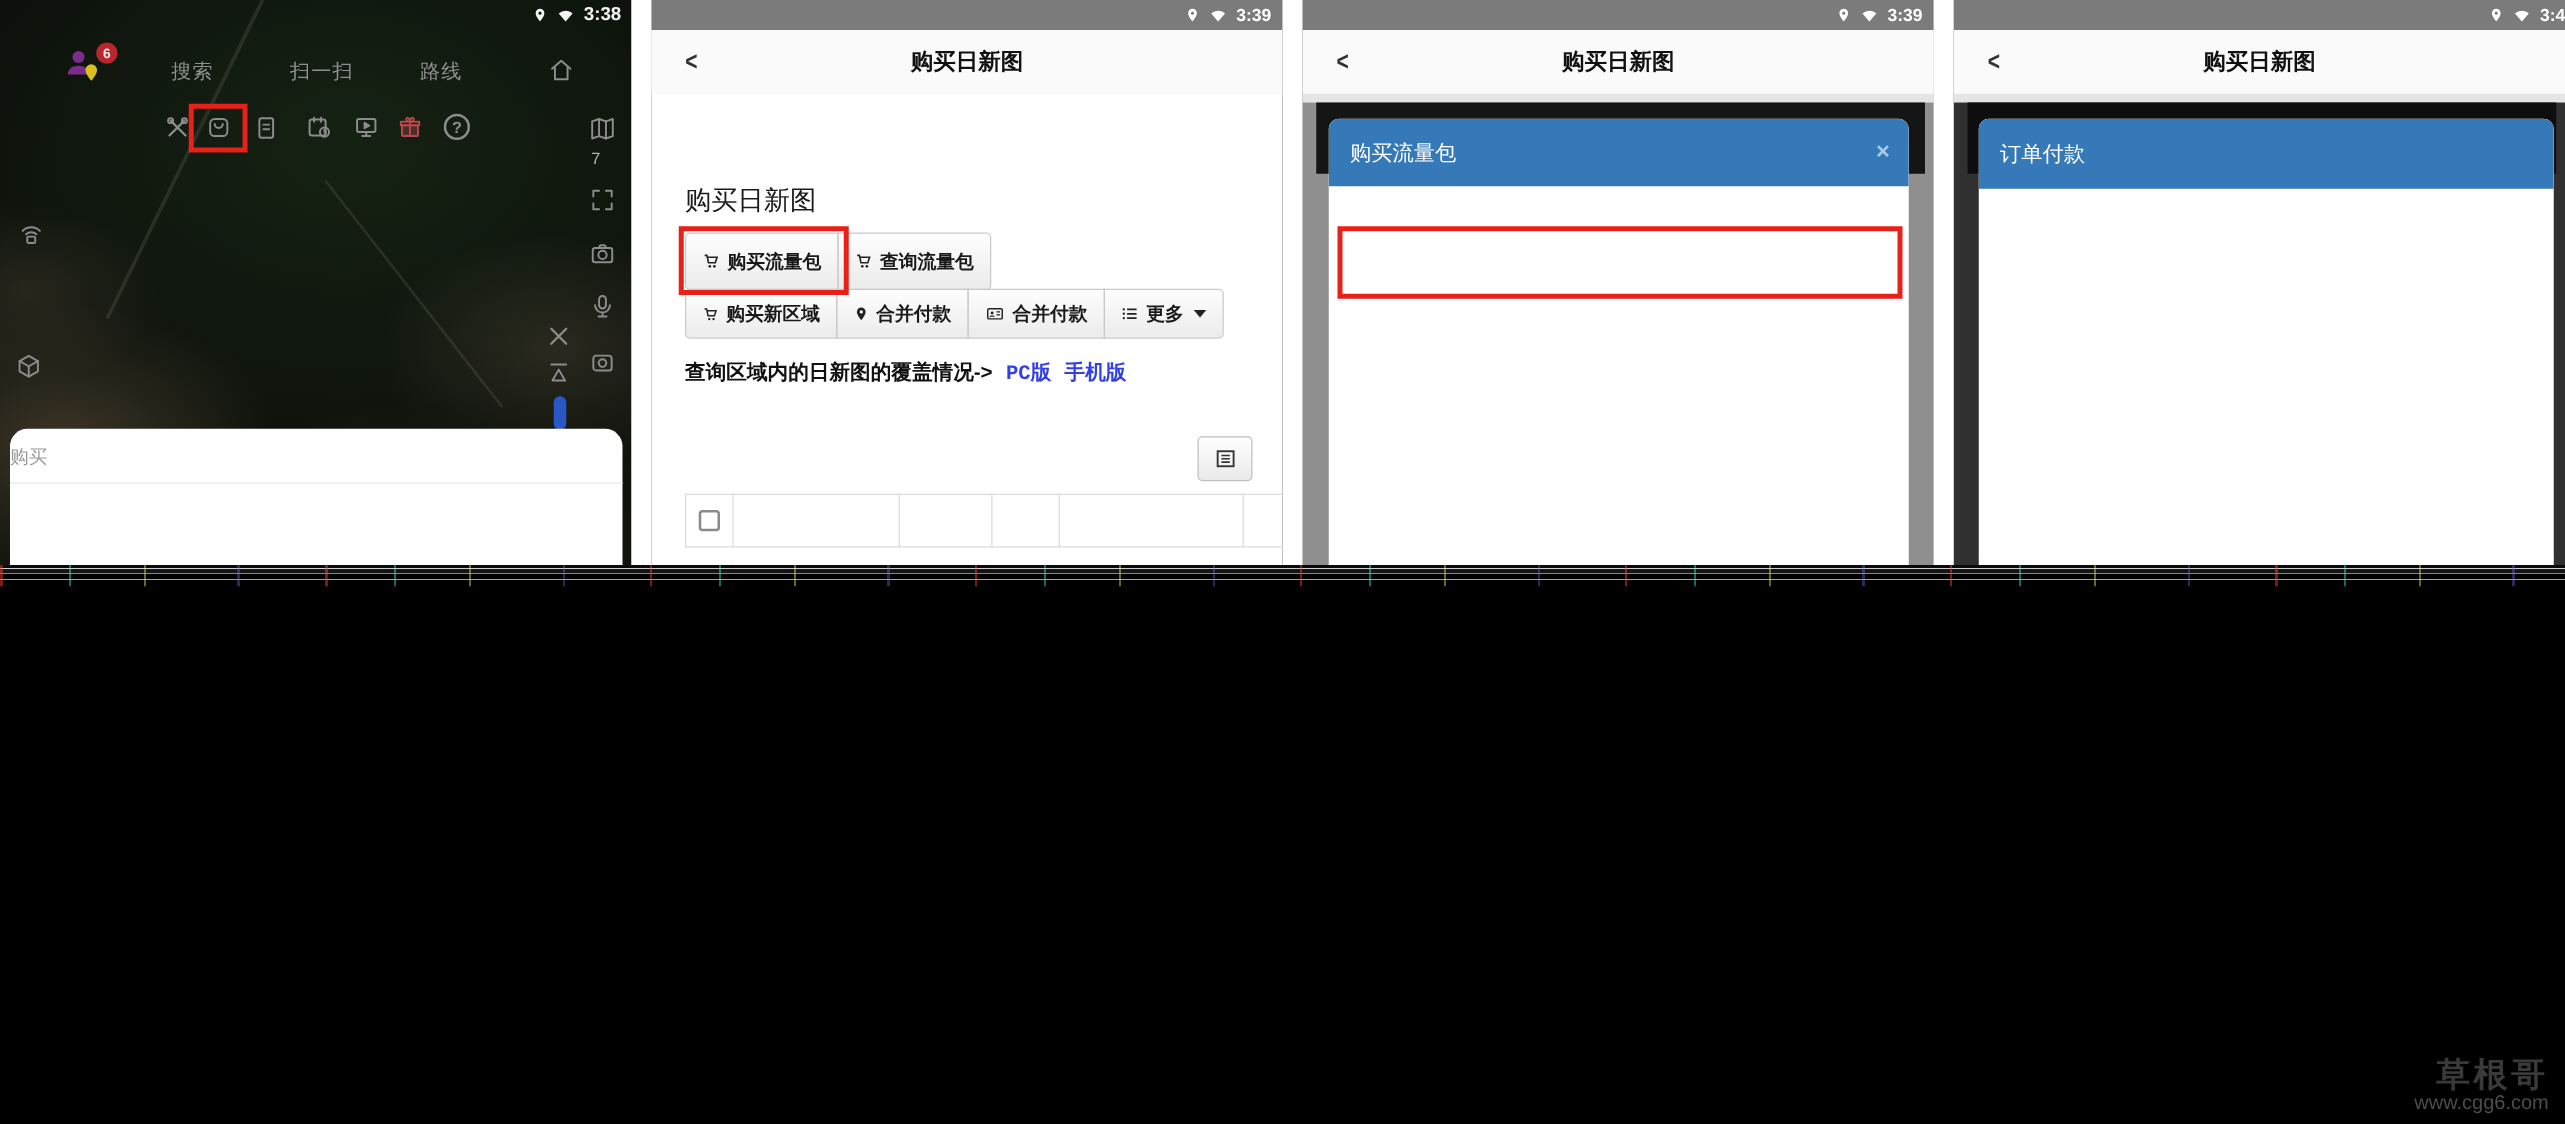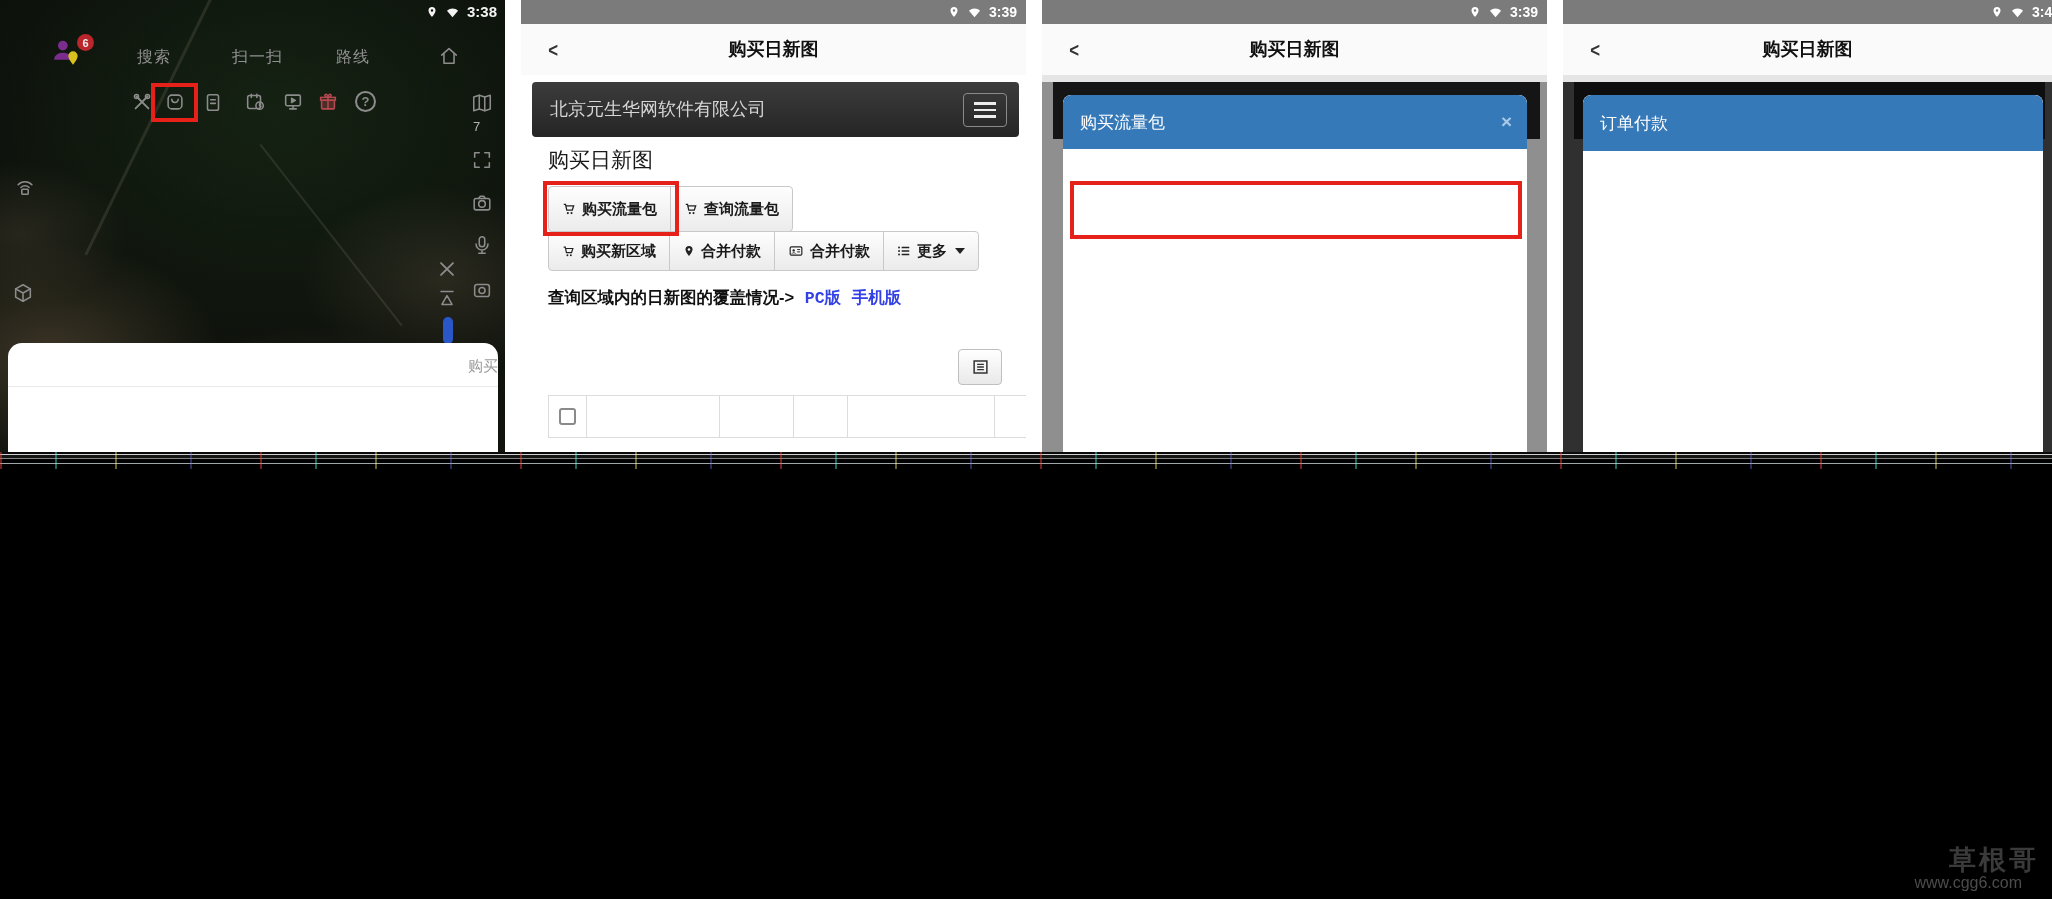--- a/index.html
+++ b/index.html
@@ -43,21 +43,21 @@
   .iconbtn svg{width:100%;height:100%;}
   .avatar-wrap{position:absolute;left:52px;top:36px;width:40px;height:36px;}
   .badge6{position:absolute;right:-2px;top:-2px;width:17px;height:17px;border-radius:50%;
     background:#b9262c;color:#eee;font-size:11px;font-weight:bold;display:flex;align-items:center;justify-content:center;}
   .help-circle{position:absolute;left:355px;top:91px;width:21px;height:21px;border:2px solid #8c8c8c;border-radius:50%;
     color:#8c8c8c;font-size:13px;font-weight:bold;display:flex;align-items:center;justify-content:center;}
   .red-annot{position:absolute;border:4px solid #e5211a;z-index:9;pointer-events:none;}
   .zoomnum{position:absolute;left:473px;top:119px;color:#b3b3b3;font-size:13px;}
   .bluebar{position:absolute;left:443px;top:317px;width:10px;height:27px;background:#2a57c8;border-radius:5px;}
   .sheet{position:absolute;left:8px;top:343px;width:490px;height:120px;background:#fff;border-radius:14px 14px 0 0;z-index:5;}
-  .sheet-title{height:44px;line-height:46px;text-align:right;color:#9a9a9a;font-size:15px;border-bottom:1px solid #e9e9e9;}
+  .sheet-title{height:44px;line-height:46px;text-align:left;color:#9a9a9a;font-size:15px;border-bottom:1px solid #e9e9e9;}
   .sheet-link{height:64px;display:flex;align-items:center;justify-content:center;color:#2196f3;font-size:18px;}
 
   
   .darkhdr{position:absolute;left:11px;top:82px;width:487px;height:55px;border-radius:4px;
     background:linear-gradient(#3c3c3c,#252525);color:#d6d6d6;font-size:18px;line-height:55px;padding-left:18px;}
   .burger{position:absolute;right:12px;top:11px;width:44px;height:34px;border:1px solid #8a8a8a;border-radius:4px;
     display:flex;flex-direction:column;justify-content:center;gap:4px;align-items:center;}
   .burger i{display:block;width:22px;height:2.5px;background:#ededed;}
   .h2title{position:absolute;left:27px;top:146px;font-size:21px;color:#1a1a1a;}
   .btnrow{position:absolute;display:flex;}
@@ -128,21 +128,21 @@
   
   .noise{position:absolute;left:0;top:452px;width:2052px;height:17px;
     background:
       repeating-linear-gradient(90deg, rgba(255,70,60,.45) 0 2px, transparent 2px 55px,
         rgba(70,255,225,.4) 55px 57px, transparent 57px 115px,
         rgba(255,250,110,.4) 115px 117px, transparent 117px 190px,
         rgba(120,120,255,.35) 190px 192px, transparent 192px 260px),
       repeating-linear-gradient(180deg,#0a0a0a 0 2px,#cfcfcf 2px 3px,#151515 3px 6px,
         #858585 6px 7px,#000 7px 11px,#9fa8a8 11px 12px,#000 12px 17px);}
   .wm-title{position:absolute;right:13px;top:842px;color:#3a3a3a;font-size:27px;font-weight:bold;letter-spacing:3px;}
-  .wm-url{position:absolute;right:30px;top:874px;color:#4c4c4c;font-size:16px;}
+  .wm-url{position:absolute;right:13px;top:874px;color:#4c4c4c;font-size:16px;}
 
   .icon-stroke{fill:none;stroke:#8c8c8c;stroke-width:1.7;stroke-linecap:round;stroke-linejoin:round;}
   .icon-red{fill:none;stroke:#b5494f;stroke-width:1.7;stroke-linecap:round;}
 </style>
 </head>
 <body>
 
 <div id="stage">
 
   <div class="panel" id="p1">
@@ -281,28 +281,20 @@
       <svg width="17" height="14" viewBox="0 0 24 24">
           <path d="M12 21 2.5 9.8A14.6 14.6 0 0 1 12 6.2c3.6 0 6.9 1.3 9.5 3.6z" fill="#fff"></path>
         </svg>
       <span class="time">3:39</span>
     </div>
     <div class="navbar">
       <span class="back">&lt;</span>
       <span class="title">购买日新图</span>
     </div>
 
-    <div class="darkhdr">
-      <span>北京元生华网软件有限公司</span>
-      <div class="burger">
-          <i></i>
-          <i></i>
-          <i></i>
-        </div>
-    </div>
 
     <div class="h2title">购买日新图</div>
 
     <div class="btnrow row1">
       <button class="btn">
         <svg width="14" height="14" viewBox="0 0 24 24">
             <path d="M3 4h3l2.2 10h9.4l2.4-7.5H7" fill="none" stroke="#222" stroke-width="2.2"></path>
             <circle cx="10" cy="19" r="1.8" fill="#222"></circle>
             <circle cx="16.3" cy="19" r="1.8" fill="#222"></circle>
           </svg>

